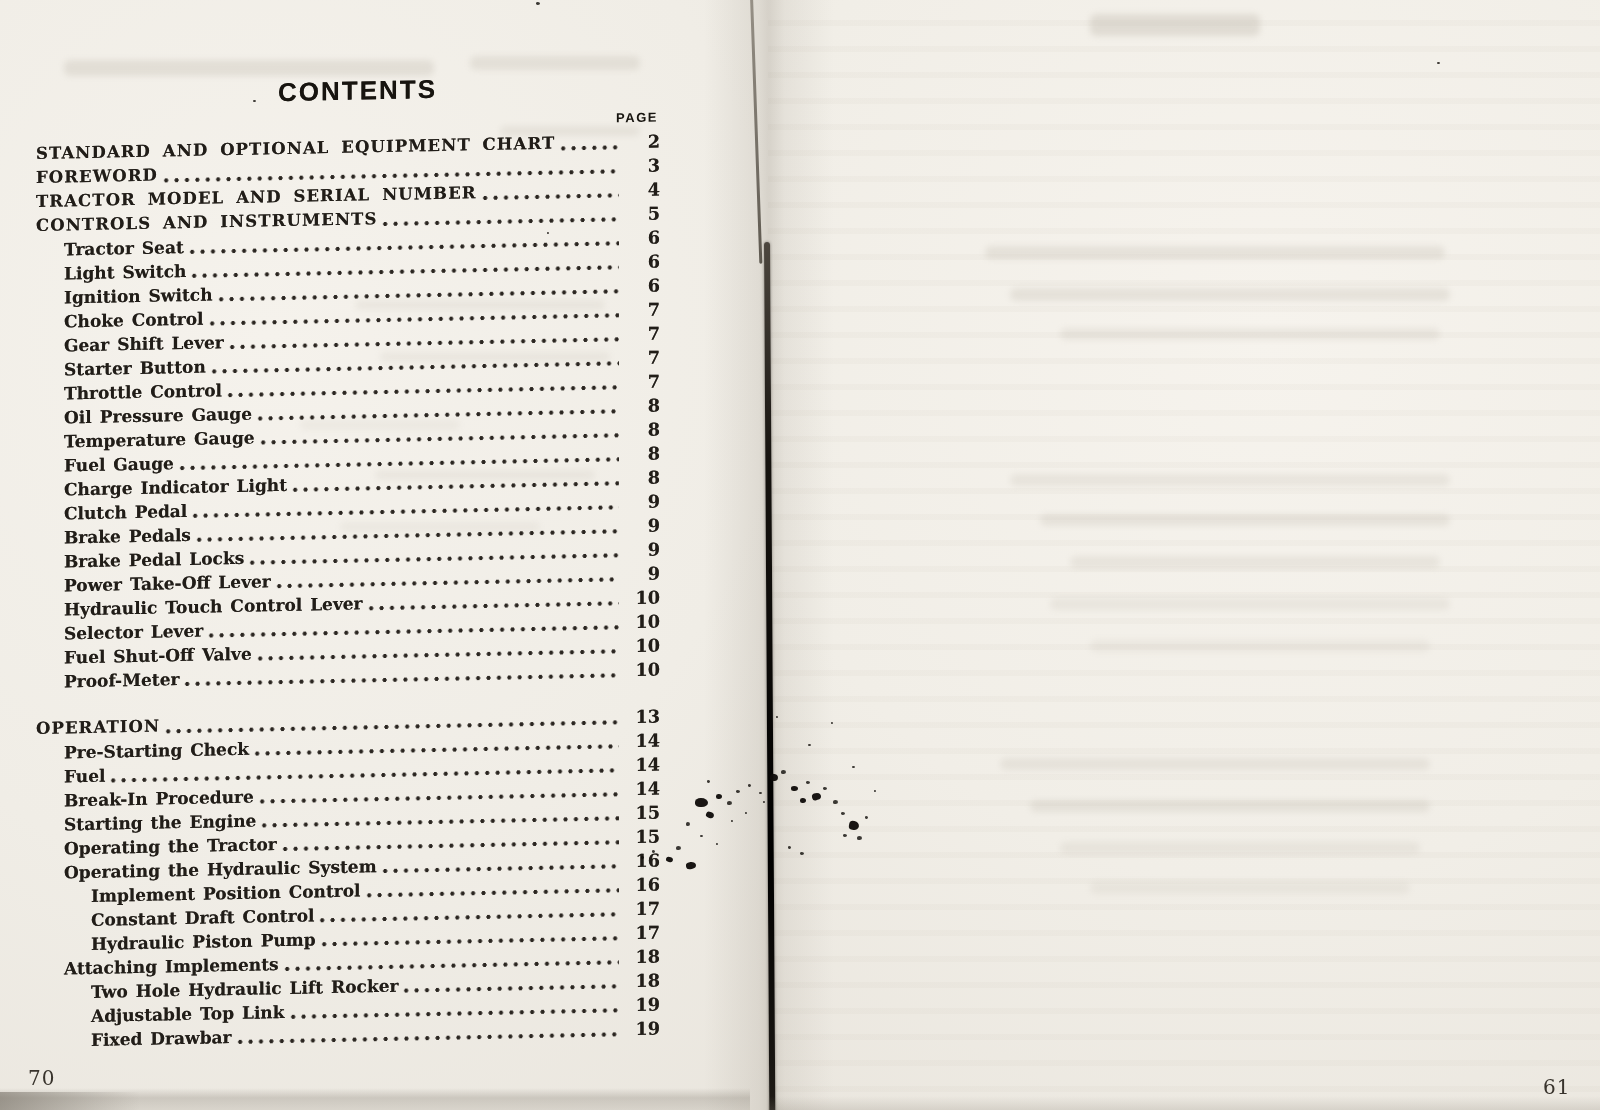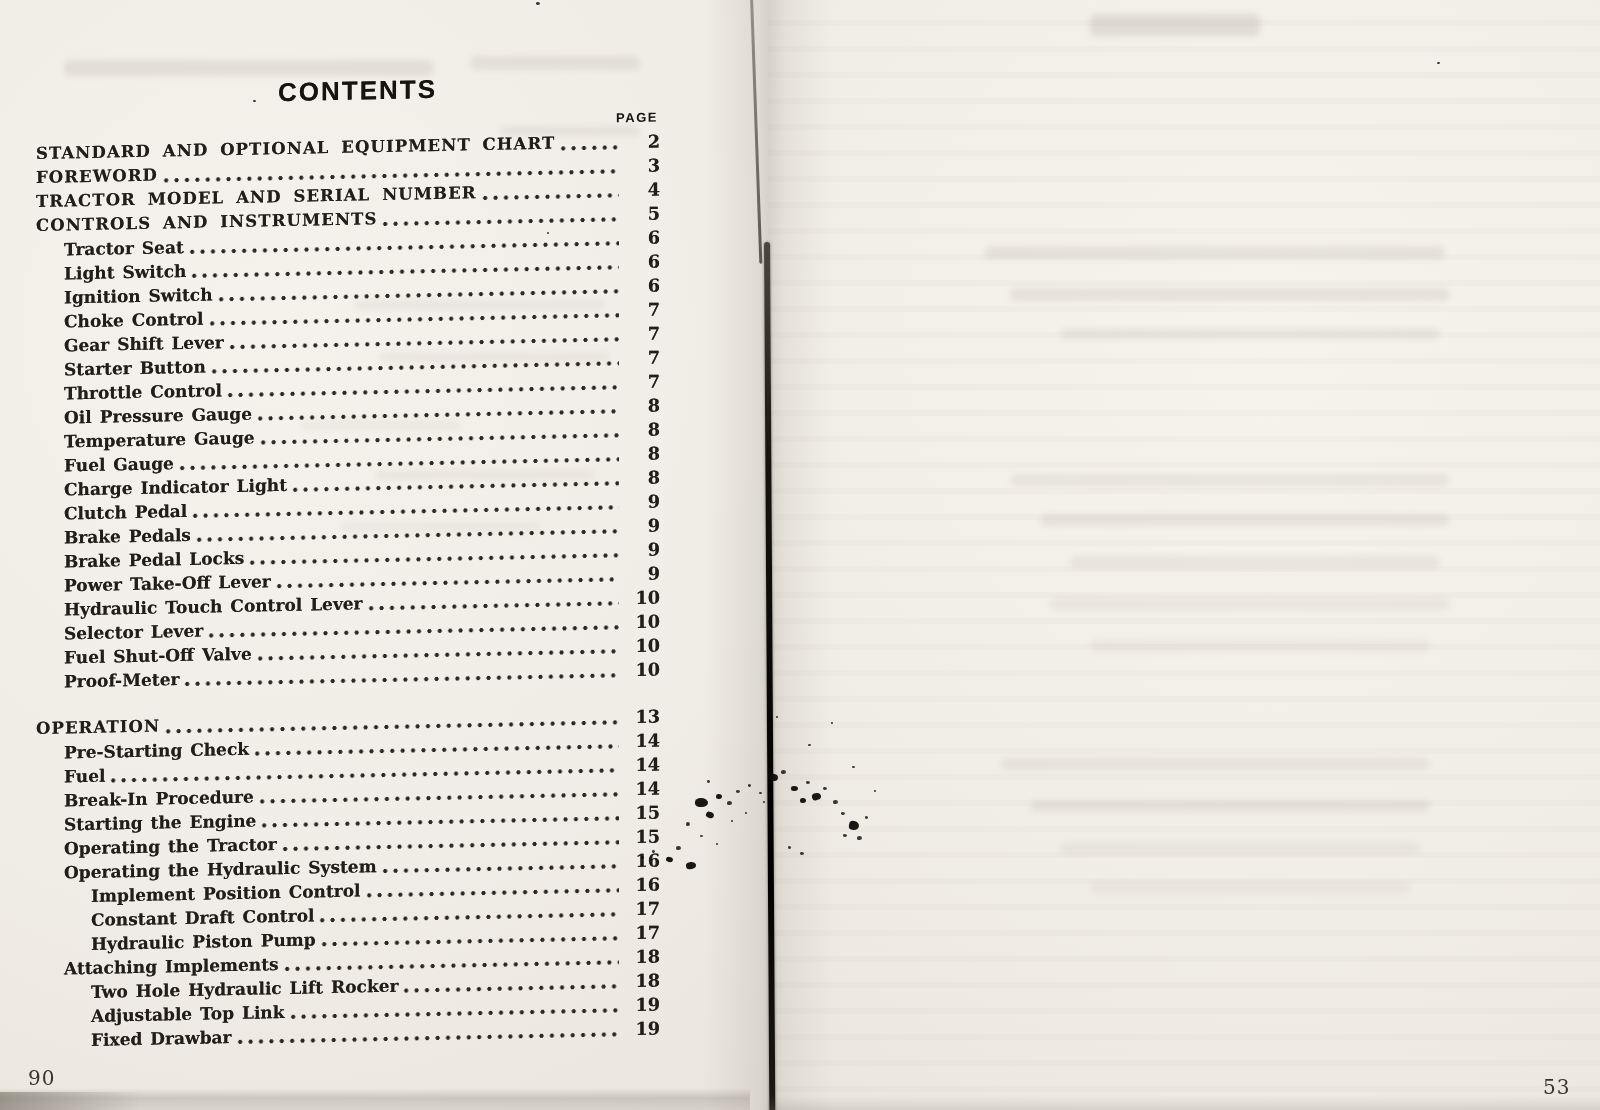--- a/index.html
+++ b/index.html
@@ -311,41 +311,41 @@
     <span class="toc-page">19</span>
   </div>
           <div class="toc-row lvl-2">
     <span class="toc-label">Fixed Drawbar</span>
     <span class="leader"></span>
     <span class="toc-page">19</span>
   </div>
         </div>
     </div>
 
-    <div class="folio folio-left">90</div>
+    <div class="folio folio-left">70</div>
   </div>
 
   <div class="page page-right">
     <div class="streaks"></div>
 
     <div class="ghost" style="left:322px;top:14px;width:170px;height:22px;opacity:.26;"></div>
     <div class="ghost" style="left:217px;top:246px;width:460px;height:13px;opacity:.20;"></div>
     <div class="ghost" style="left:242px;top:288px;width:440px;height:13px;opacity:.20;"></div>
     <div class="ghost" style="left:292px;top:328px;width:380px;height:12px;opacity:.16;"></div>
     <div class="ghost" style="left:242px;top:474px;width:440px;height:12px;opacity:.16;"></div>
     <div class="ghost" style="left:272px;top:514px;width:410px;height:12px;opacity:.18;"></div>
     <div class="ghost" style="left:302px;top:556px;width:370px;height:12px;opacity:.16;"></div>
     <div class="ghost" style="left:282px;top:598px;width:400px;height:12px;opacity:.14;"></div>
     <div class="ghost" style="left:322px;top:640px;width:340px;height:12px;opacity:.12;"></div>
     <div class="ghost" style="left:232px;top:758px;width:430px;height:12px;opacity:.16;"></div>
     <div class="ghost" style="left:262px;top:800px;width:400px;height:12px;opacity:.18;"></div>
     <div class="ghost" style="left:292px;top:842px;width:360px;height:12px;opacity:.14;"></div>
     <div class="ghost" style="left:322px;top:882px;width:320px;height:12px;opacity:.12;"></div>
 
-    <div class="folio folio-right" style="position:absolute;left:775px;top:1075px;">53</div>
+    <div class="folio folio-right" style="position:absolute;left:775px;top:1075px;">61</div>
   </div>
 
   <div class="gutter-shade"></div>
   <div class="gutter-line-top"></div>
   <div class="gutter-line-main"></div>
 
   <div id="specks">
       <span class="speck" style="left: 695px; top: 798px; width: 13px; height: 9px; transform: rotate(0deg); opacity: 0.95;"></span>
       <span class="speck" style="left: 706px; top: 812px; width: 8px; height: 6px; transform: rotate(20deg); opacity: 0.95;"></span>
       <span class="speck" style="left: 716px; top: 794px; width: 6px; height: 5px; transform: rotate(0deg); opacity: 0.95;"></span>

